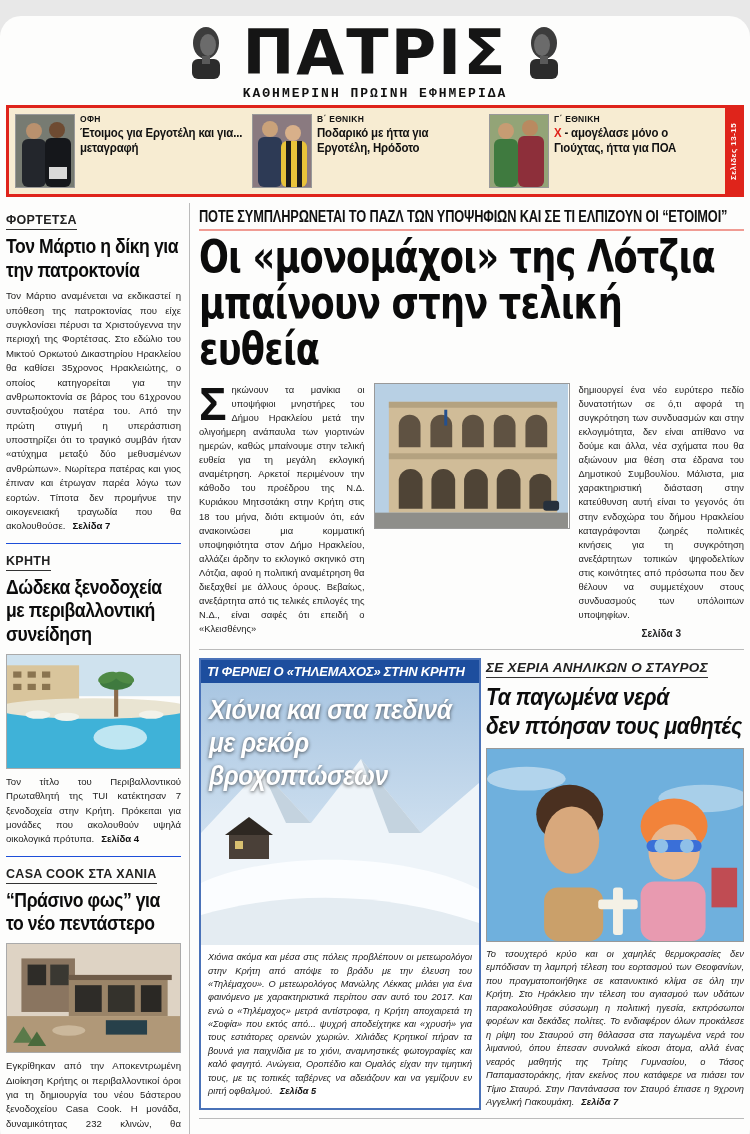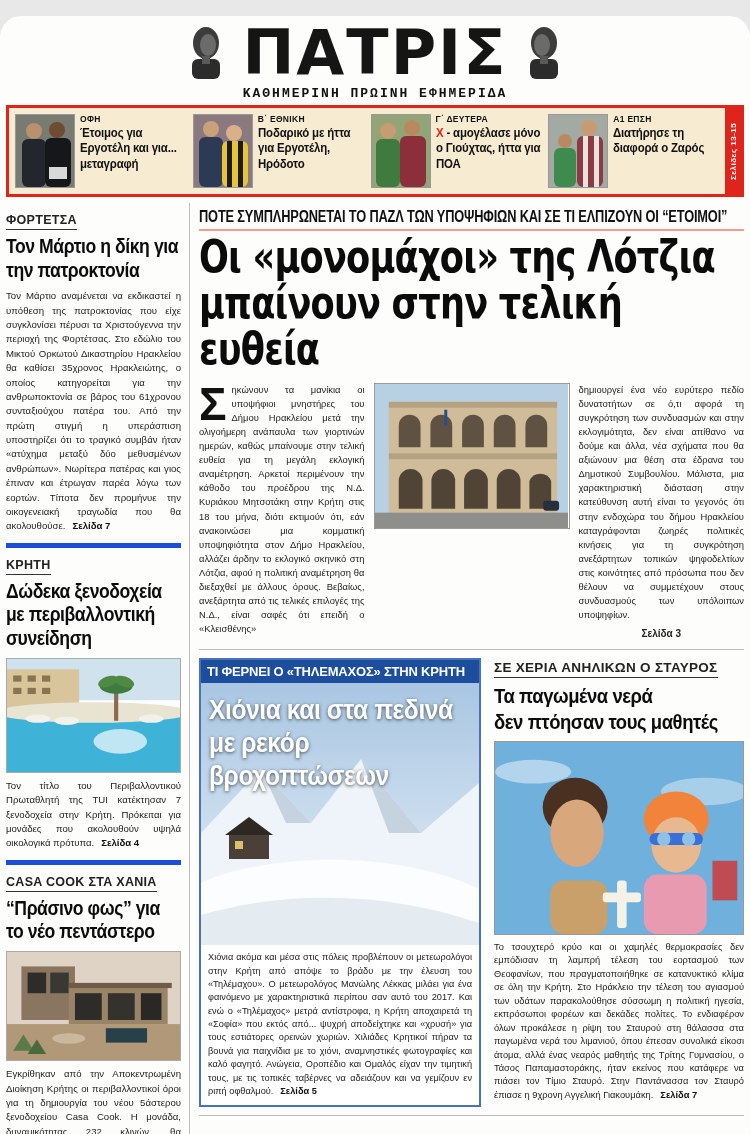--- a/index.html
+++ b/index.html
@@ -47,51 +47,51 @@
   .content { display:flex; margin-top:6px; }
   .left-col { width:184px; flex:0 0 184px; padding-right:8px; border-right:1px solid #bbb; }
   .main-col { flex:1; padding-left:9px; min-width:0; }
 
   .kicker { font-size:12.5px; font-weight:bold; letter-spacing:.3px; display:inline-block;
             border-bottom:1px solid #333; padding-bottom:2px; margin-bottom:5px; color:#222; }
   .ltitle { font-size:20px; font-weight:700; line-height:1.18; letter-spacing:-.5px;
             color:#0c0c0c; margin-bottom:7px; }
   .body-txt { font-size:9.6px; line-height:1.5; text-align:justify; color:#222; }
   .pref { font-weight:bold; padding-left:7px; color:#111; }
-  .lc-section { padding:7px 0 9px; border-bottom:5px solid #1d4ed8; }
+  .lc-section { padding:7px 0 9px; border-bottom:1px solid #1d4ed8; }
   .lc-section:last-child { border-bottom:none; }
   .lc-photo { width:100%; border:1px solid #aaa; margin-bottom:6px; }
   .lc-photo svg { display:block; width:100%; }
 
   
   .lead-kicker { font-size:16px; font-weight:bold; letter-spacing:-.2px; color:#101010;
                  padding:5px 0 3px; border-bottom:2px solid #f09b93; margin-bottom:3px; }
   .lead-headline { font-size:44px; font-weight:800; line-height:1.05; letter-spacing:-1px;
                    color:#0b0b0b; font-family:"DejaVu Sans", sans-serif; }
   .lead-art { display:flex; gap:9px; margin-top:10px; padding-bottom:8px; border-bottom:1px solid #bbb; }
   .lead-colL, .lead-colR { flex:1; font-size:9.4px; line-height:1.5; text-align:justify; color:#222; min-width:0; }
   .dropcap { float:left; font-size:46px; font-weight:900; line-height:.8; padding:3px 5px 0 0; color:#111; }
   .lead-photo { width:196px; flex:0 0 196px; height:146px; border:1px solid #999; }
   .lead-photo svg { display:block; }
   .pref-line { text-align:center; font-weight:bold; font-size:10px; margin-top:4px; }
 
   
-  .mid-row { display:flex; gap:13px; margin-top:8px; padding-bottom:8px; border-bottom:1px solid #bbb; }
+  .mid-row { display:flex; gap:5px; margin-top:8px; padding-bottom:8px; border-bottom:1px solid #bbb;font-style:italic; }
   .weather { width:282px; flex:0 0 282px; border:2px solid #4a72b8; background:#fff; }
   .weather-kicker { background:#1d4e9e; color:#fff; font-weight:bold; font-size:13px;
                     padding:4px 6px; letter-spacing:-.2px; }
   .weather-photo { position:relative; height:262px; overflow:hidden; }
   .weather-photo svg { display:block; }
   .weather-title { position:absolute; top:10px; left:8px; right:4px; color:#fff; font-size:28px;
                    font-weight:700; line-height:1.18; letter-spacing:-.5px;
                    text-shadow:0 1px 4px rgba(0,0,0,.65); }
   .weather-body { padding:6px 7px 7px; font-size:9.2px; line-height:1.45; text-align:justify; color:#222; }
 
   .cross { flex:1; min-width:0; }
-  .stitle { font-size:21px; font-weight:700; line-height:1.2; letter-spacing:-.5px; color:#0c0c0c;
+  .stitle { font-size:24px; font-weight:700; line-height:1.2; letter-spacing:-.5px; color:#0c0c0c;
             margin-bottom:7px; }
   .cross-photo { height:194px; border:1px solid #999; margin-bottom:6px; overflow:hidden; }
   .cross-photo svg, .s-photo svg { display:block; width:100%; height:100%; }
   .s-body { font-size:9.3px; line-height:1.45; text-align:justify; color:#222; }
 </style>
 </head>
 <body>
 
 <div class="page">
 
@@ -160,42 +160,23 @@
       <div class="b-photo">
         <svg width="58" height="72" viewBox="0 0 58 72">
             <rect width="58" height="72" fill="#93a477"></rect>
           <circle cx="16" cy="16" r="8" fill="#c79c73"></circle>
             <rect x="4" y="24" width="24" height="48" rx="6" fill="#3f7a3f"></rect>
           <circle cx="40" cy="13" r="8" fill="#b98a60"></circle>
             <rect x="28" y="21" width="26" height="51" rx="6" fill="#8d2f3a"></rect>
           </svg>
       </div>
       <div class="b-text">
-        <div class="b-kicker">Γ΄ ΔΕΥΤΕΡΑ</div>
+        <div class="b-kicker">Γ΄ ΕΘΝΙΚΗ</div>
         <div class="b-head">
             <span class="cx88"><span class="b-red">Χ</span><span> - αμογέλασε μόνο ο Γιούχτας, ήττα για ΠΟΑ</span></span>
-          </div>
-      </div>
-    </div>
-    <div class="b-item">
-      <div class="b-photo">
-        <svg width="58" height="72" viewBox="0 0 58 72">
-            <rect width="58" height="72" fill="#a3aaa4"></rect>
-          <circle cx="40" cy="13" r="8" fill="#c79c73"></circle>
-            <rect x="28" y="21" width="26" height="51" rx="6" fill="#8d3a44"></rect>
-          <rect x="34" y="21" width="5" height="51" fill="#e8e3dd"></rect>
-            <rect x="45" y="21" width="5" height="51" fill="#e8e3dd"></rect>
-          <circle cx="16" cy="26" r="7" fill="#b98a60"></circle>
-            <rect x="5" y="33" width="22" height="39" rx="6" fill="#3f8a4f"></rect>
-          </svg>
-      </div>
-      <div class="b-text">
-        <div class="b-kicker">Α1 ΕΠΣΗ</div>
-        <div class="b-head">
-            <span class="cx88">Διατήρησε τη διαφορά ο Ζαρός</span>
           </div>
       </div>
     </div>
     <div class="pages-strip">Σελίδες 13-15</div>
   </div>
 
   <div class="content">
 
     <div class="left-col">
 

